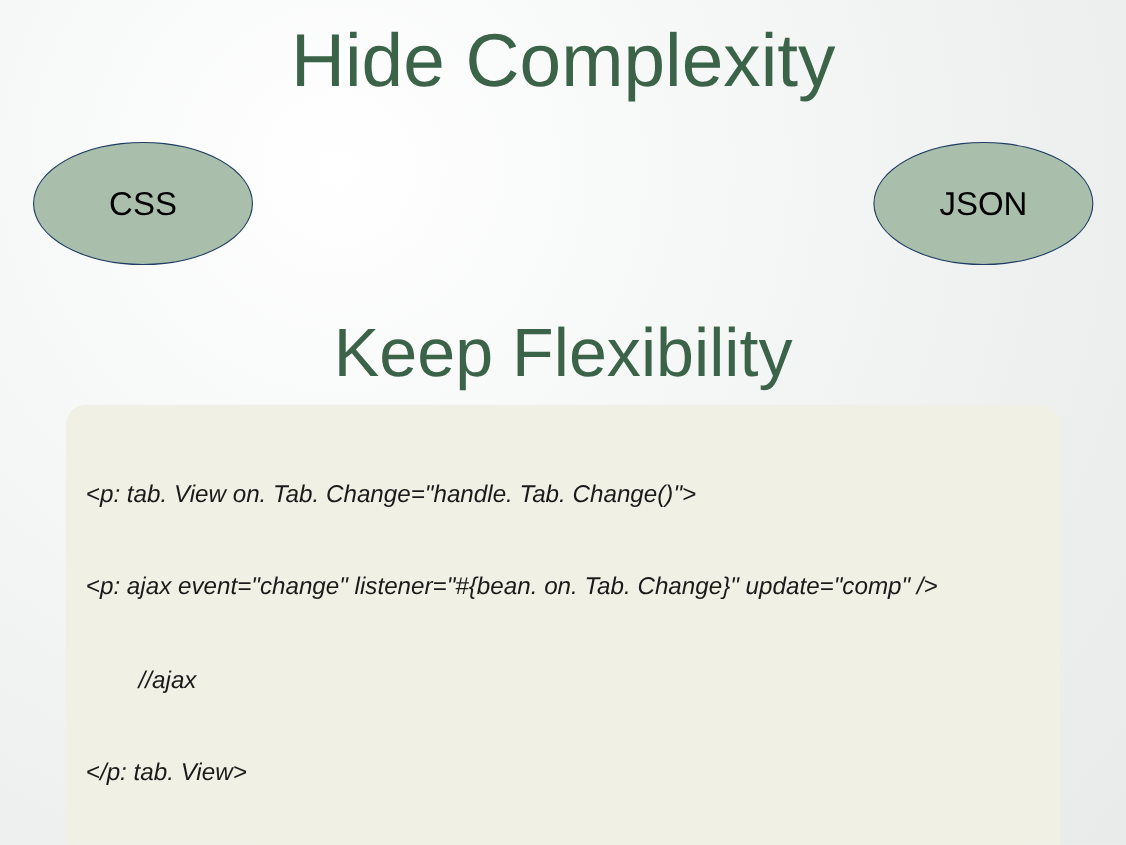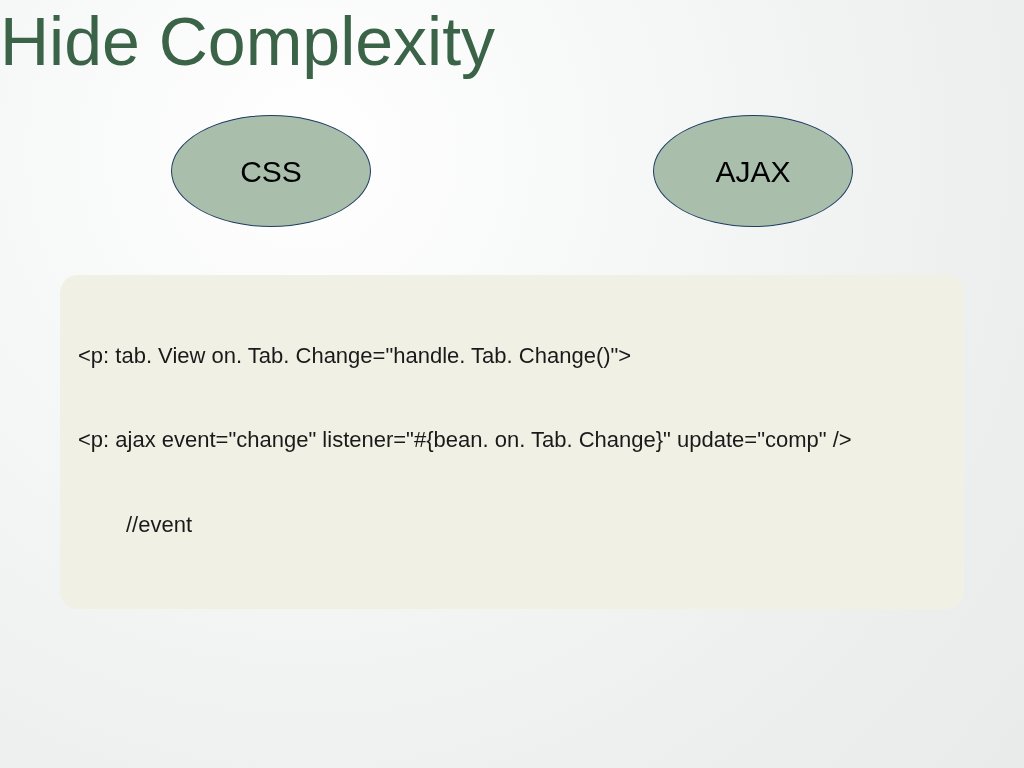--- a/index.html
+++ b/index.html
@@ -11,44 +11,46 @@
     background: radial-gradient(circle at 30% 20%, #ffffff 0%, #f5f6f6 40%, #eef0f0 70%, #e8ebea 100%);
     overflow: hidden;
   }
   .slide {
     position: relative;
     width: 1024px;
     height: 768px;
     box-sizing: border-box;
   }
   .title {
+    text-align: center;
     color: #3a6348;
     font-size: 68px;
     font-weight: 400;
     margin: 0;
-    padding-top: 6px;
+    padding-top: 20px;
     line-height: 1.05;
   }
   .subtitle {
     text-align: center;
     color: #3a6348;
     font-size: 62px;
     font-weight: 400;
     margin: 0;
     line-height: 1.05;
   }
   .row {
     display: flex;
     justify-content: space-around;
     align-items: center;
     padding: 0 30px;
   }
   .row-top {
     margin-top: 38px;
     margin-bottom: 48px;
+    justify-content: space-between;
   }
   .bubble {
     width: 200px;
     height: 112px;
     border-radius: 50%;
     background: #a9beab;
     border: 1.5px solid #1f3d63;
     display: flex;
     align-items: center;
     justify-content: center;
@@ -67,41 +69,44 @@
     border-radius: 18px;
     padding: 10px 18px 14px 18px;
     color: #1a1a1a;
     font-size: 22px;
     line-height: 1.28;
     font-family: Arial, Helvetica, sans-serif;
     white-space: pre-wrap;
   }
   .code-line {
     display: block;
+    font-style: italic;
   }
   .indent {
     padding-left: 48px;
   }
 </style>
 </head>
 <body>
 
 <div class="slide">
 
   <h1 class="title">Hide Complexity</h1>
 
   <div class="row row-top">
     <div class="bubble">
       <span>CSS</span>
     </div>
     <div class="bubble">
-      <span>AJAX</span>
+      <span>JSON</span>
     </div>
   </div>
 
+  <h2 class="subtitle">Keep Flexibility</h2>
 
   <div class="code-block">
     <span class="code-line">&lt;p: tab. View on. Tab. Change="handle. Tab. Change()"&gt;</span>
     <span class="code-line">&lt;p: ajax event="change" listener="#{bean. on. Tab. Change}" update="comp" /&gt;</span>
-    <span class="code-line indent">//event</span>
+    <span class="code-line indent">//ajax</span>
+    <span class="code-line">&lt;/p: tab. View&gt;</span>
   </div>
 
 </div>
 
 </body></html>

